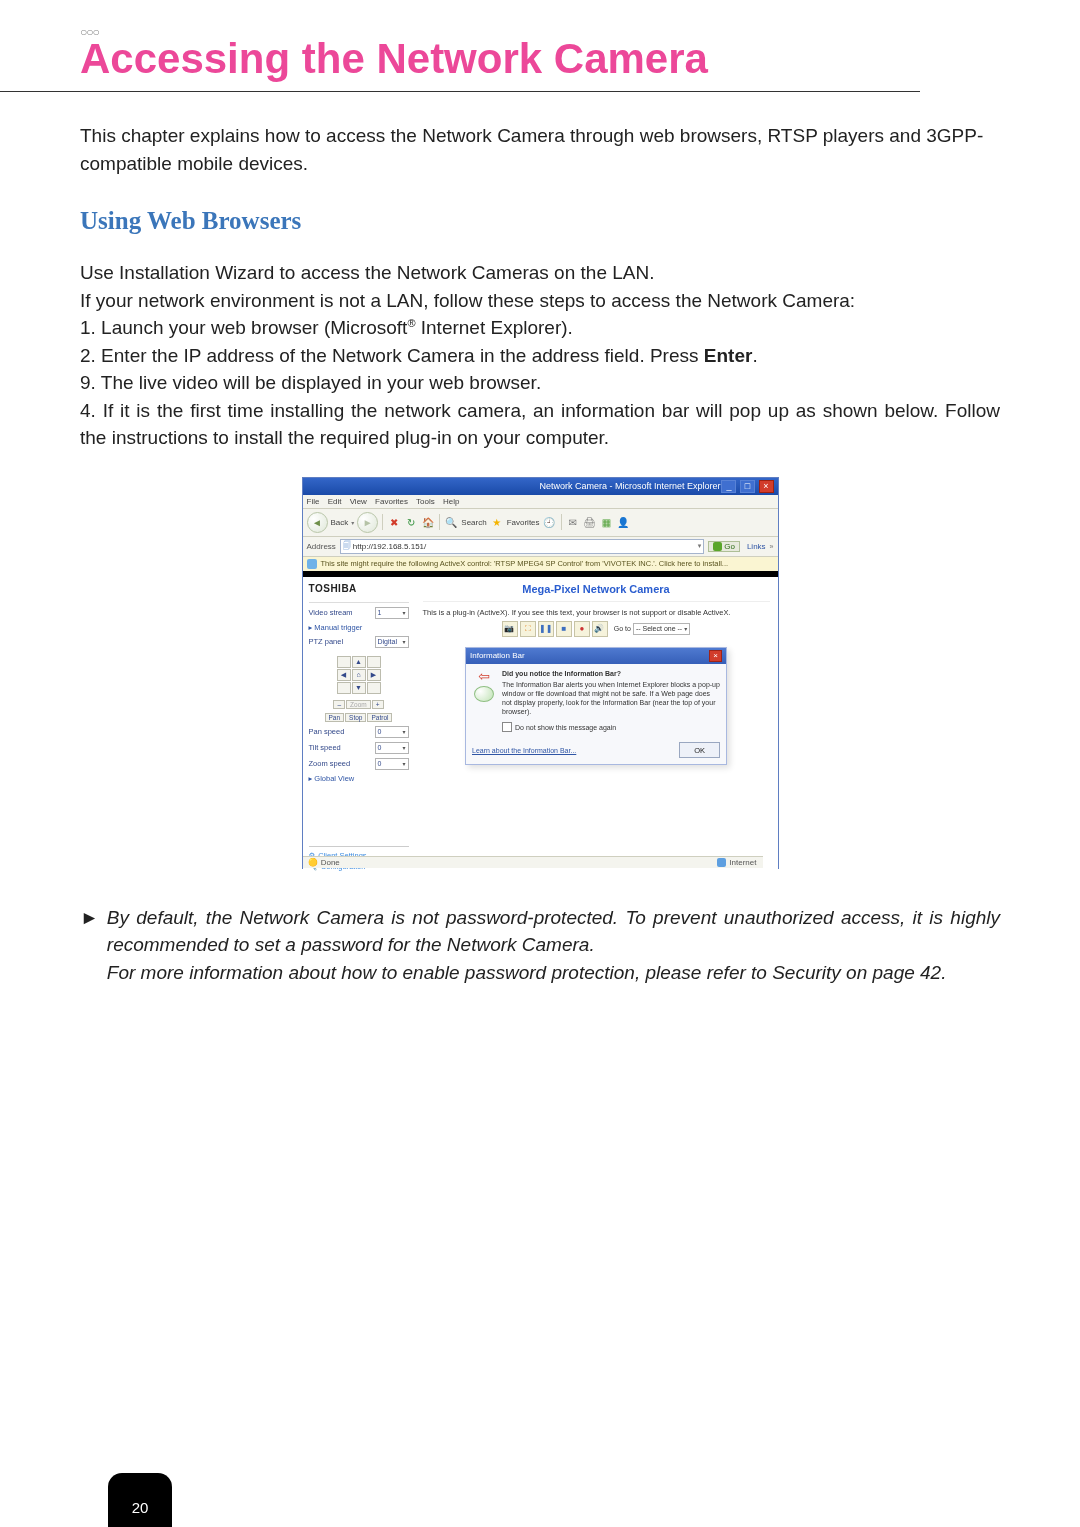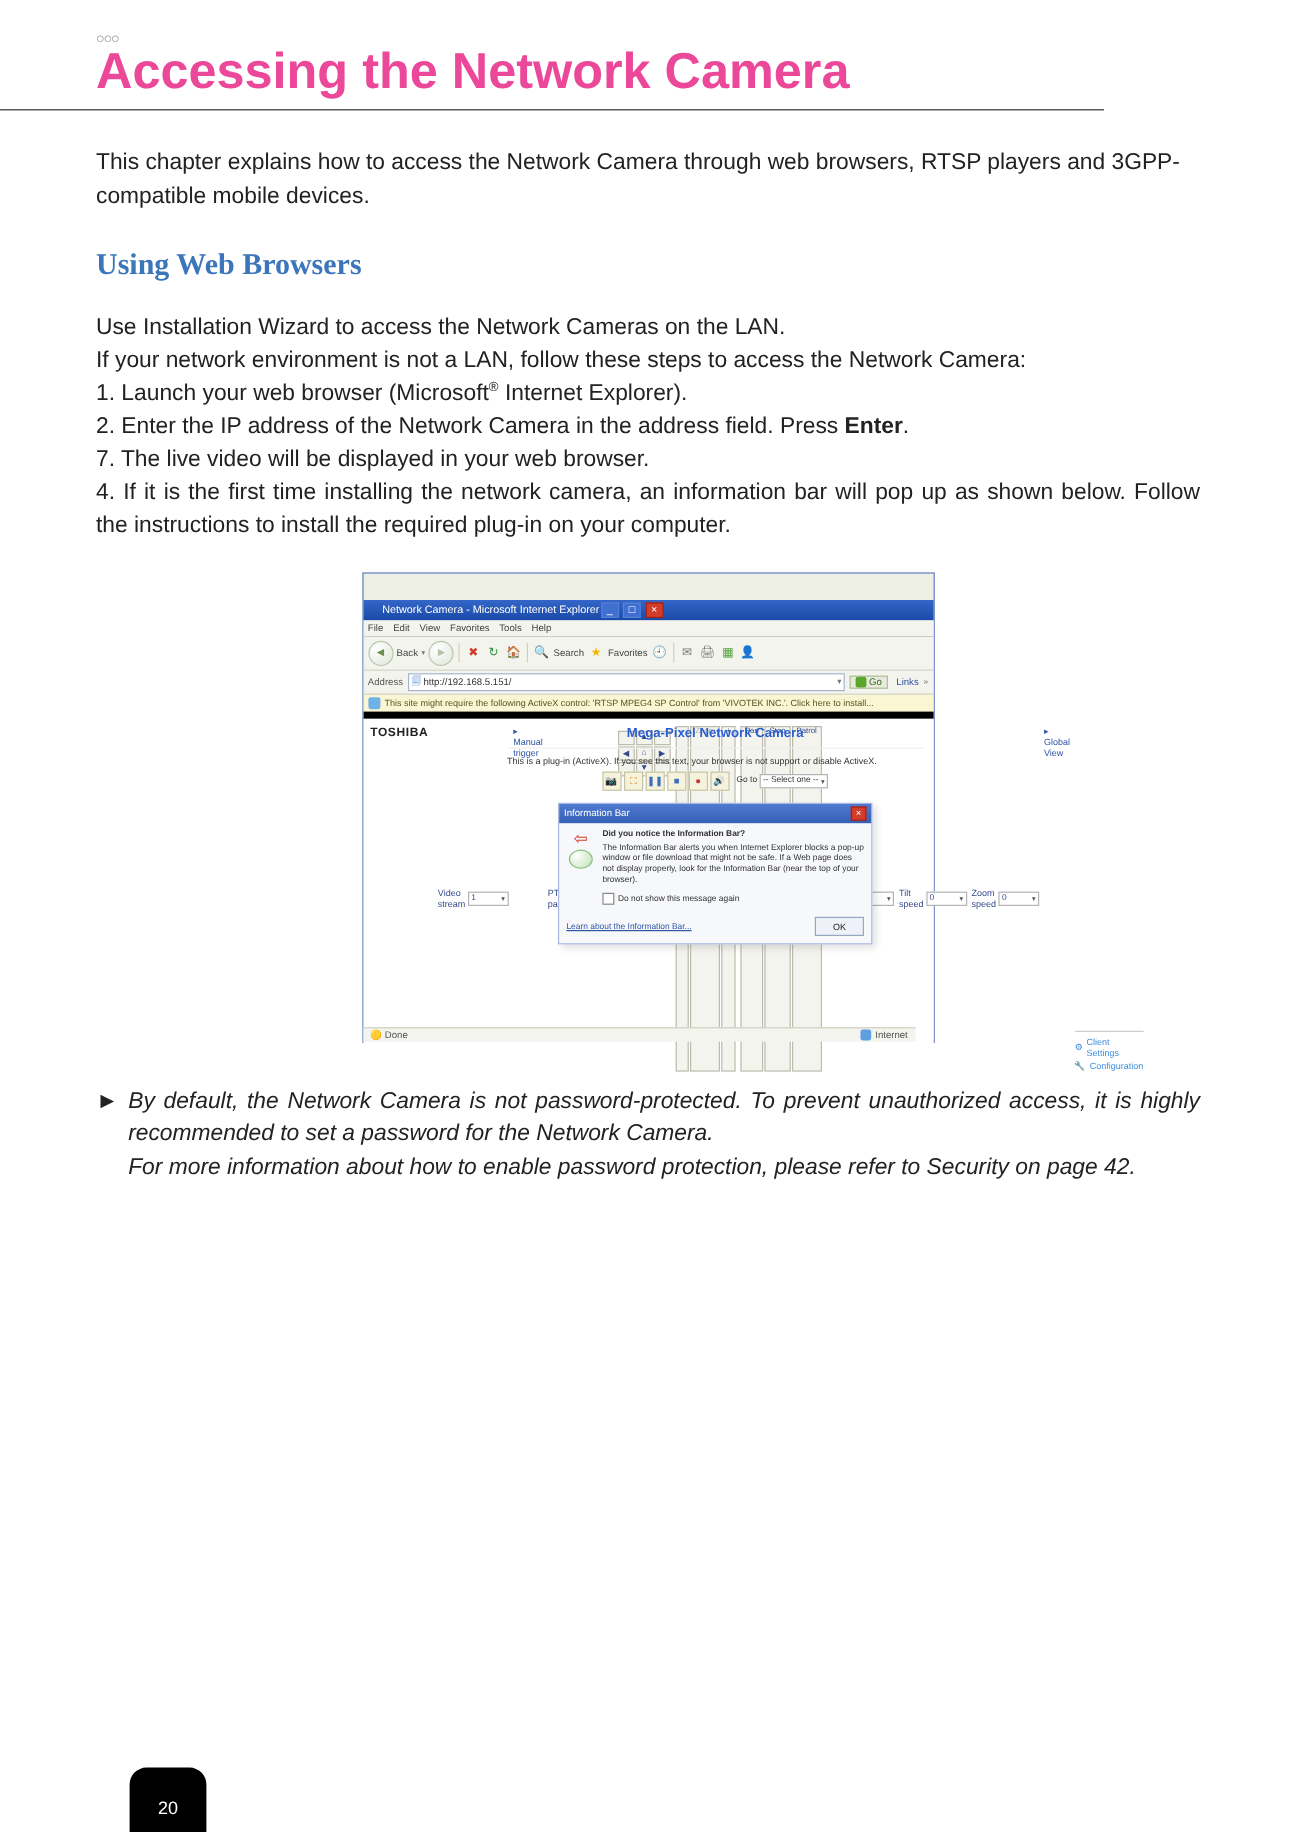--- a/index.html
+++ b/index.html
@@ -78,25 +78,24 @@
     height: 390px;
     background: #eef0e6;
     border: 1px solid #5f7ec2;
     position: relative;
     font-size: 8px;
   }
   .ss-titlebar {
     background: linear-gradient(#3366c8, #1a4aa8);
     color: #fff;
     font-size: 9px;
-    padding: 2px 16px;
+    padding: 2px 4px;
     display: flex;
-    justify-content: flex-start;
+    justify-content: flex-end;
     align-items: center;
-    margin-top: 22px;
   }
   .ss-titlebar .winbtns span {
     display: inline-block;
     text-align: center;
     font-size: 9px;
     margin-left: 1px;
   }
   .ss-winmin { width: 13px; height: 11px; background:#3f6fd0; color:#fff; border:1px solid #fff2; }
   .ss-winmax { width: 13px; height: 11px; background:#3f6fd0; color:#fff; border:1px solid #fff2; }
   .ss-winclose { width: 13px; height: 11px; background:#d23c2b; color:#fff; border:1px solid #a02010; }
@@ -158,21 +157,21 @@
     display:flex;
     background:#ffffff;
     height: 300px;
   }
   .ss-left {
     width: 100px;
     border-right: 0;
     padding: 6px 6px;
     font-size:7.5px;
     color:#344a8b;
-    display:flex; gap:4px;
+    display:flex; flex-direction:column; gap:4px;
     position:relative;
   }
   .ss-brand {
     font-weight:bold; color:#c22; letter-spacing:0.5px; font-size:10px;
     text-align:left; margin-bottom:4px; color:#222;
   }
   .ss-row { display:flex; align-items:center; justify-content:space-between; gap:2px; }
   .ss-sel { background:#fff; border:1px solid #b3b3b3; font-size:7px; padding:0 2px; height:10px; display:inline-flex;align-items:center; min-width:28px; justify-content:space-between; }
   .ss-sel::after { content:"▾"; font-size:6px; color:#555; margin-left:2px;}
   .ss-link { color:#2f55a5; }
@@ -302,21 +301,21 @@
 
     <div class="body-text">
       <div>Use Installation Wizard to access the Network Cameras on the LAN.</div>
       <div>If your network environment is not a LAN, follow these steps to access the Network Camera:</div>
       <div>
         <span>1. Launch your web browser (Microsoft</span><span class="sup">®</span><span> Internet Explorer).</span>
       </div>
       <div>
         <span>2. Enter the IP address of the Network Camera in the address field. Press </span><strong>Enter</strong><span>.</span>
       </div>
-      <div>7. The live video will be displayed in your web browser.</div>
+      <div>9. The live video will be displayed in your web browser.</div>
       <div style="text-align:justify">4. If it is the first time installing the network camera, an information bar will pop up as shown below. Follow the instructions to install the required plug-in on your computer.</div>
     </div>
 
     <div class="screenshot-wrap">
       <div class="screenshot">
         <div class="ss-titlebar">
           <span>Network Camera - Microsoft Internet Explorer</span>
           <span class="winbtns">
             <span class="ss-winmin">_</span>
             <span class="ss-winmax">□</span>

